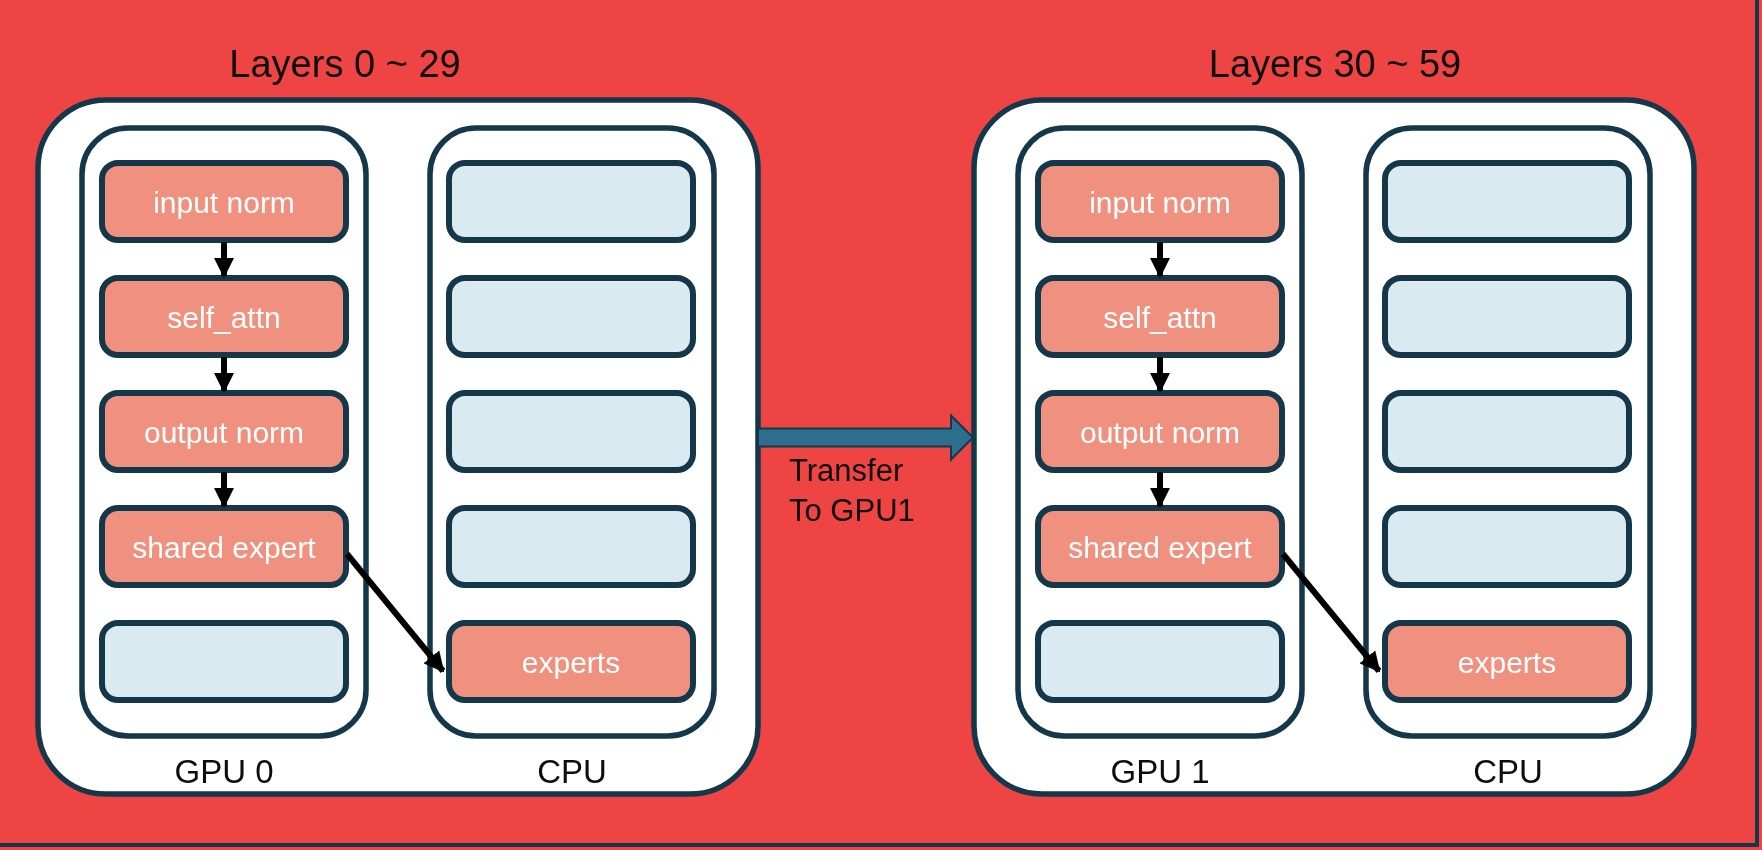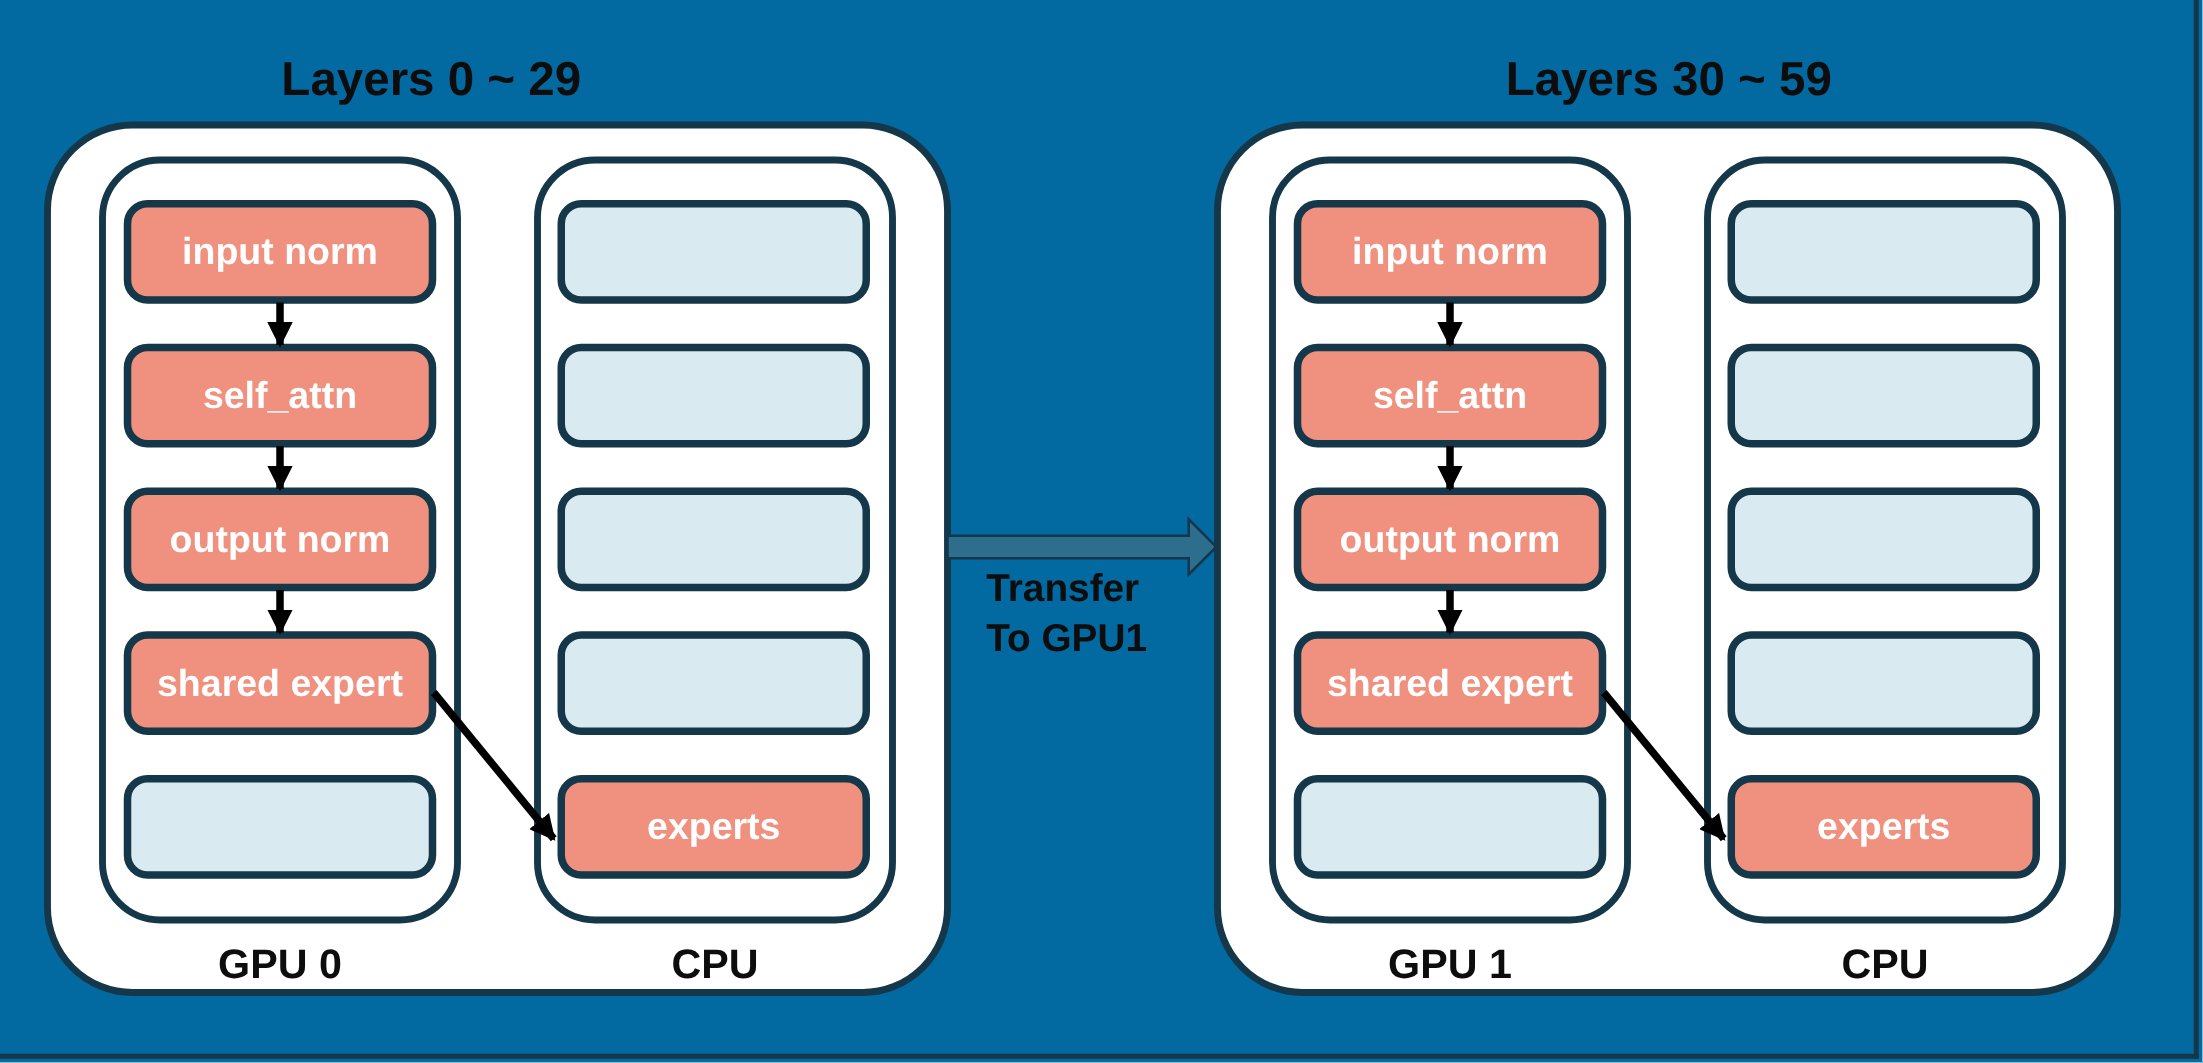--- a/index.html
+++ b/index.html
@@ -1,23 +1,22 @@
 <!DOCTYPE html>
 <html><head>
 <meta charset="utf-8">
 <style>
   html, body { margin: 0; padding: 0; background: #ffffff; }
   .canvas {
     position: relative;
     width: 1762px;
     height: 850px;
-    background: #0369a1;
+    background: #ef4444;
     overflow: hidden;
     font-family: "Liberation Sans", sans-serif;
-    font-weight: bold;
   }
   svg { position: absolute; left: 0; top: 0; }
   svg text { font-family: "Liberation Sans", sans-serif; }
 
   .group-outline   { fill: #ffffff; stroke: #14374a; stroke-width: 5.5; }
   .device-column   { fill: #ffffff; stroke: #14374a; stroke-width: 5.5; }
   .module-box      { fill: #f0917f; stroke: #14374a; stroke-width: 6; }
   .empty-box       { fill: #d9eaf1; stroke: #14374a; stroke-width: 6; }
   .box-label       { fill: #ffffff; font-size: 30px; text-anchor: middle; dominant-baseline: central; }
   .group-title     { fill: #0d0d0d; font-size: 38px; text-anchor: middle; dominant-baseline: central; }

